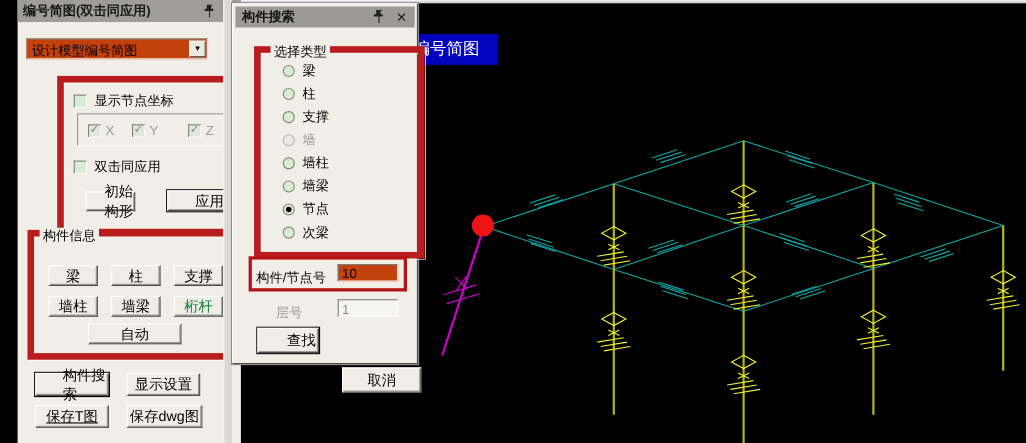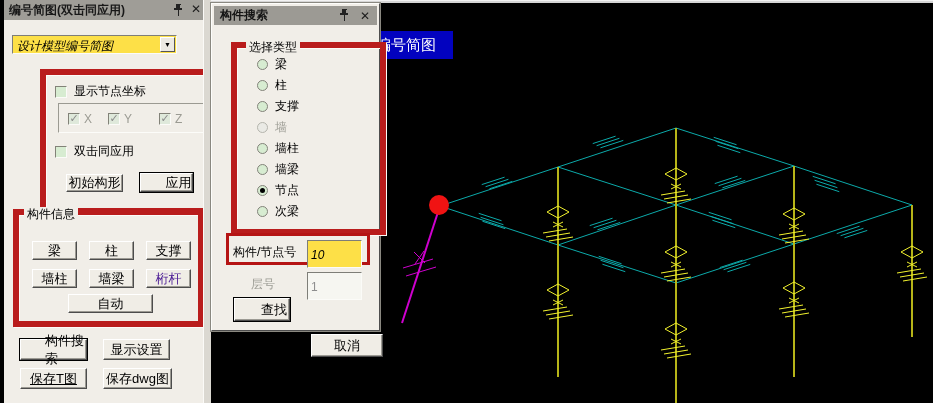--- a/index.html
+++ b/index.html
@@ -2,56 +2,56 @@
 <html><head>
 <meta charset="utf-8">
 <style>
   html,body{margin:0;padding:0;}
   body{width:933px;height:403px;position:relative;overflow:hidden;background:#000;
        font-family:"Liberation Sans","DejaVu Sans",sans-serif;font-size:12px;color:#000;
        -webkit-font-smoothing:none;}
   .abs{position:absolute;}
 
   
-  #panel{left:4px;top:0;width:203px;height:403px;background:#f1eee8;z-index:3;}
+  #panel{left:16px;top:0;width:203px;height:403px;background:#f1eee8;z-index:3;}
   #gutter{left:203px;top:0;width:7px;height:403px;background:#dbd8d1;border-left:1px solid #fbfaf7;z-index:3;}
   .titlebar{left:0;top:0;right:0;height:20px;background:#9f9d97;color:#181818;
             font-weight:bold;line-height:20px;padding-left:5px;}
   .tb-x{position:absolute;top:2px;width:14px;height:15px;text-align:center;line-height:15px;
         font-weight:bold;color:#1c1c1c;font-size:12px;cursor:default;}
   .pinbox{position:absolute;top:3px;width:13px;height:13px;}
 
   .gbox{border:6px solid #b91c1c;box-shadow:1px 1px 0 #fcfbf8, inset 1px 1px 0 #fcfbf8;}
   .legend{position:absolute;top:-8px;background:#f1eee8;padding:0 3px;line-height:14px;}
 
   .btn{position:absolute;background:#f0ede6;border:1px solid;
        border-color:#ffffff #4c4c4c #4c4c4c #ffffff;
        box-shadow:inset -1px -1px 0 #9c9a93;
        display:flex;align-items:center;justify-content:center;
        font-size:13px;cursor:default;box-sizing:border-box;}
   .btn.default{box-shadow:0 0 0 1px #000, inset -1px -1px 0 #9c9a93;padding-left:24px;}
-  .btn.dis{color:#4c1d95;}
+  .btn.dis{color:#15803d;}
 
   .sunken{border:1px solid;border-color:#7e7e78 #fbfbf8 #fbfbf8 #7e7e78;box-sizing:border-box;}
-  .greenfill{background:#fde047;font-style:italic;}
+  .greenfill{background:#c2410c;}
 
   .cb{width:12px;height:12px;background:#d7ecd1;border:1px solid;
       border-color:#828278 #fbfbf8 #fbfbf8 #828278;box-sizing:border-box;
       font-size:11px;line-height:9px;color:#8a8a8a;font-weight:bold;text-align:center;}
   .cb-row{position:absolute;display:flex;align-items:center;gap:7px;}
 
   .radio{width:11px;height:11px;border-radius:50%;background:#d7ecd1;
          border:1px solid #83837a;box-sizing:border-box;position:relative;}
   .radio.sel::after{content:"";position:absolute;left:2px;top:2px;width:5px;height:5px;
          border-radius:50%;background:#000;}
   .radio.dis{background:#eaeae5;border-color:#b5b5ad;}
   .radio-row{position:absolute;display:flex;align-items:center;gap:7px;height:17px;}
   .radio-row.dis .rlabel{color:#9b9b93;}
 
-  .field{position:absolute;height:28px;font-size:12px;padding:2px 0 0 3px;outline:none;
+  .field{position:absolute;height:16px;font-size:12px;padding:2px 0 0 3px;outline:none;
          font-family:"Liberation Sans","DejaVu Sans",sans-serif;}
 
   
   #dialog{left:211px;top:3px;width:169px;height:328px;background:#f1eee8;z-index:4;
           border:1px solid;border-color:#fdfdfb #4e4e4e #4e4e4e #fdfdfb;
           box-shadow:0 0 0 1px #8a8880;box-sizing:border-box;}
   #dlg-titlebar{left:2px;top:2px;width:163px;height:19px;background:#9c9a94;color:#141414;
           font-weight:bold;line-height:19px;padding-left:6px;box-sizing:border-box;}
 
   #red-hl{left:14px;top:229px;width:144px;height:32px;border:3px solid #b51414;box-sizing:border-box;z-index:5;}
@@ -209,21 +209,21 @@
           <div class="cb-row" style="left: 100px; top: 8px; gap: 4px;">
             <span class="cb" style="background: rgb(223, 233, 219);">✓</span>
             <span class="graylab">Z</span>
           </div>
         </div>
     </div>
     <div class="cb-row" style="left:9px;top:68px;">
       <span class="cb"></span>
       <span>双击同应用</span>
     </div>
-    <div class="btn" style="left:20px;top:99px;width:57px;height:18px;">初始构形</div>
+    <div class="btn" style="left:20px;top:99px;width:45px;height:18px;padding-left:16px;">初始构形</div>
     <div class="btn default" style="left:94px;top:98px;width:53px;height:19px;">应用</div>
   </div>
 
   <div class="abs gbox" style="left:9px;top:209px;width:179px;height:106px;">
     <span class="legend" style="left:5px;">构件信息</span>
     <div id="member-btns">
         <div class="btn" style="left: 13px; top: 26px; width: 45px; height: 19px;">梁</div>
         <div class="btn" style="left: 70px; top: 26px; width: 45px; height: 19px;">柱</div>
         <div class="btn" style="left: 127px; top: 26px; width: 45px; height: 19px;">支撑</div>
         <div class="btn" style="left: 13px; top: 54px; width: 45px; height: 19px;">墙柱</div>

